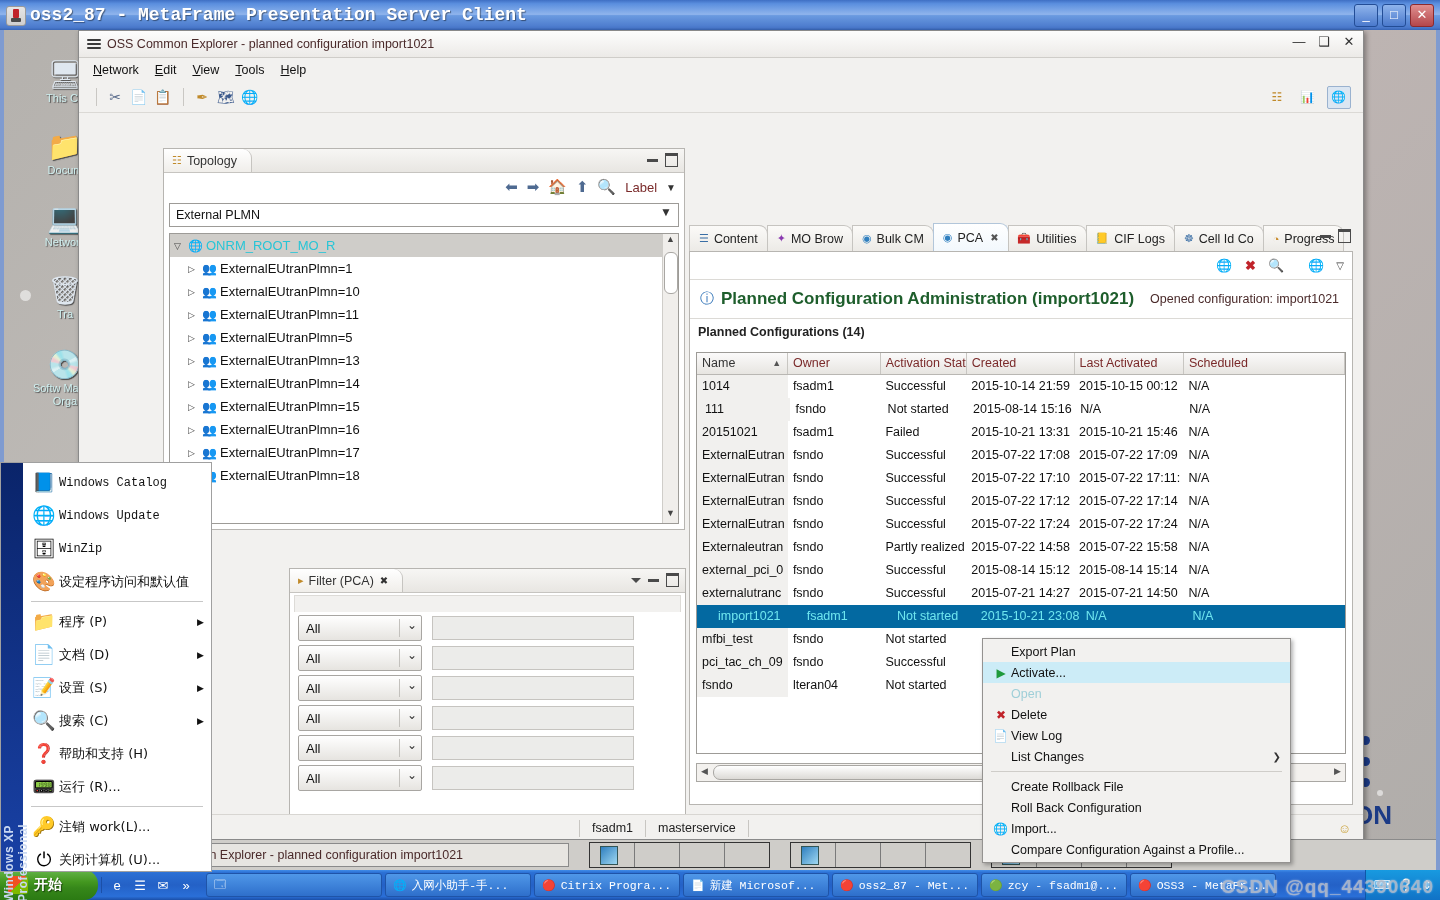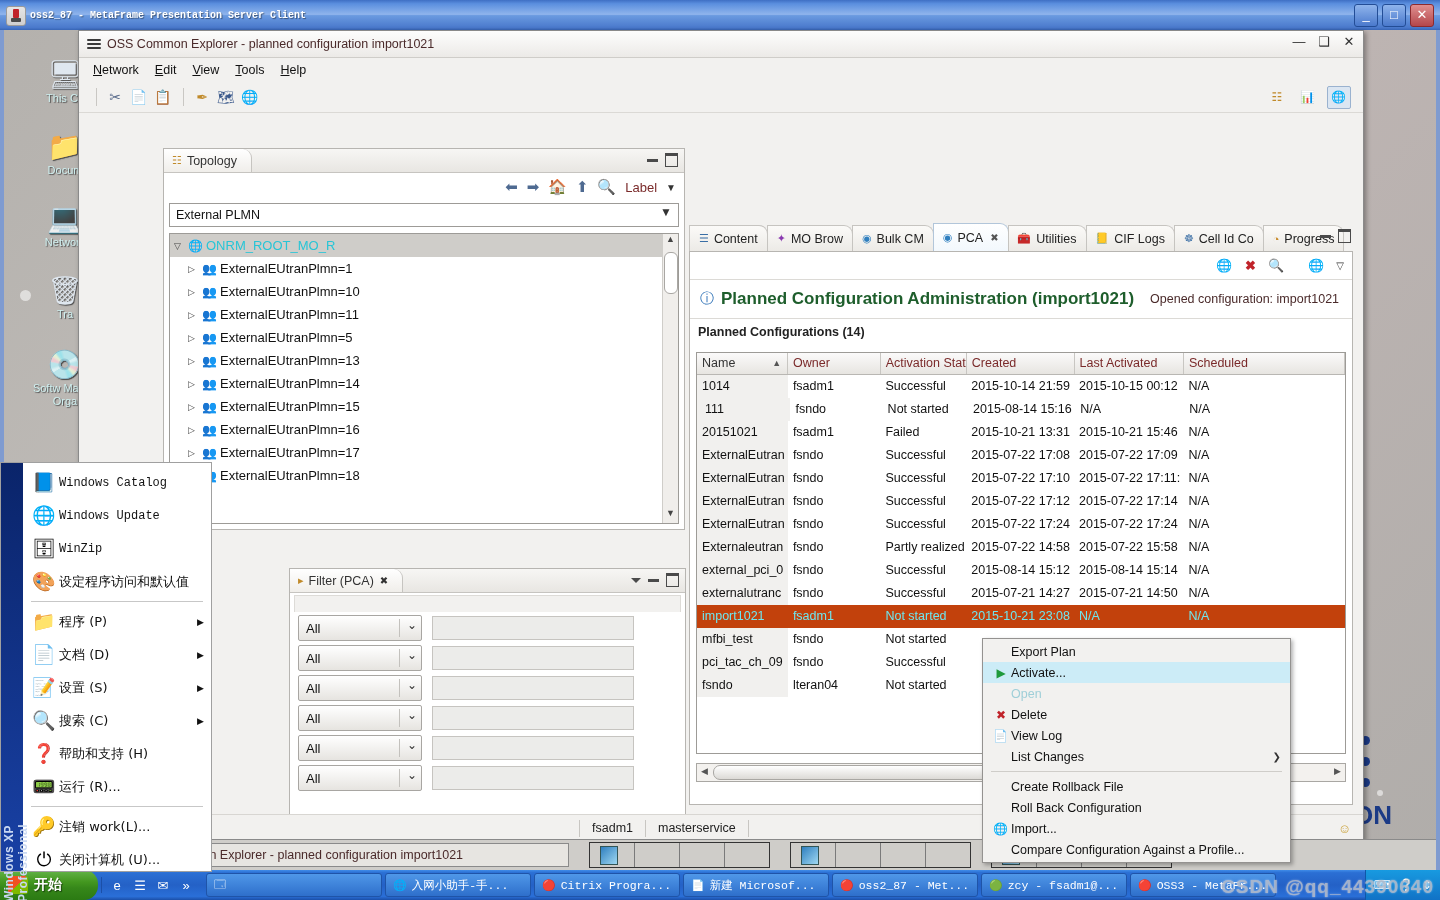--- a/index.html
+++ b/index.html
@@ -9,21 +9,21 @@
     background:#b9b6b2;
   }
   
   #citrix-window{position:absolute;inset:0;background:#7f9bd0;}
   #citrix-titlebar{
     position:absolute;left:0;top:0;width:1440px;height:30px;
     background:linear-gradient(to bottom,#3f6fc4 0%,#5a8ede 12%,#8fb4ec 48%,#6a9ae0 52%,#4a79cc 92%,#3765b5 100%);
     display:flex;align-items:center;
   }
   #citrix-titlebar .ttl{
-    color:#fff;font-family:"Liberation Mono",monospace;font-size:10px;font-weight:bold;
+    color:#fff;font-family:"Liberation Mono",monospace;font-size:18px;font-weight:bold;
     margin-left:30px;letter-spacing:0px;text-shadow:1px 1px 1px rgba(0,0,0,.45);
   }
   .cx-appicon{
     position:absolute;left:6px;top:6px;width:18px;height:18px;border-radius:3px;
     background:linear-gradient(#e6e6e6,#cfcfcf);border:1px solid #9a9a9a;
   }
   .cx-appicon:after{content:"";position:absolute;left:6px;top:2px;width:6px;height:9px;background:#c0232a;border-radius:1px;}
   .cx-appicon:before{content:"";position:absolute;left:4px;top:11px;width:10px;height:4px;background:#4a4a4a;border-radius:1px;}
   #citrix-btns{position:absolute;right:6px;top:4px;display:flex;gap:4px;}
   .cbtn{width:22px;height:21px;border:1px solid #234d96;border-radius:3px;
@@ -125,21 +125,21 @@
   #ed-section{height:26px;display:flex;align-items:center;padding-left:8px;font-size:12.5px;font-weight:bold;color:#222;}
   #grid{position:absolute;left:6px;right:6px;top:100px;bottom:50px;border:1px solid #9d9b97;background:#fff;overflow:hidden;}
   #ghead{display:flex;height:21px;background:linear-gradient(#fbfafa,#e7e5e1);border-bottom:1px solid #b9b7b3;}
   #ghead div{font-size:12.5px;color:#7a2a2a;padding-left:5px;line-height:21px;
     border-right:1px solid #c8c6c2;position:relative;overflow:hidden;white-space:nowrap;}
   #ghead div.nm{color:#333;}
   #ghead .sortarrow{position:absolute;right:6px;top:0;font-size:9px;color:#555;}
   .grow{display:flex;height:23px;align-items:center;}
   .grow>div{font-size:12.5px;color:#111;padding-left:5px;overflow:hidden;white-space:nowrap;line-height:23px;}
   .grow .c0{background:#f1f0ee;height:23px;}
-  .grow.sel{background:#c2410c;}
+  .grow.sel{background:#0369a1;padding-left:16px;}
   .grow.sel>div{color:#6fe6ef;background:transparent;}
   #hscroll{position:absolute;left:6px;right:6px;bottom:22px;height:17px;border:1px solid #a9a7a3;background:#f3f1ee;}
   #hscroll .thumb{position:absolute;left:16px;top:1px;height:13px;width:460px;border-radius:7px;
     background:linear-gradient(#ffffff,#dcdad6);border:1px solid #a9a7a3;}
   #hscroll .a1,#hscroll .a2{position:absolute;top:0;width:15px;height:15px;text-align:center;font-size:9px;color:#555;line-height:15px;}
   #hscroll .a1{left:0;} #hscroll .a2{right:0;}
 
   
   #ctx{position:absolute;left:903px;top:526px;width:307px;background:#f2f1ef;
     border:1px solid #949290;box-shadow:2px 2px 4px rgba(0,0,0,.3);z-index:40;padding:2px 0;}

